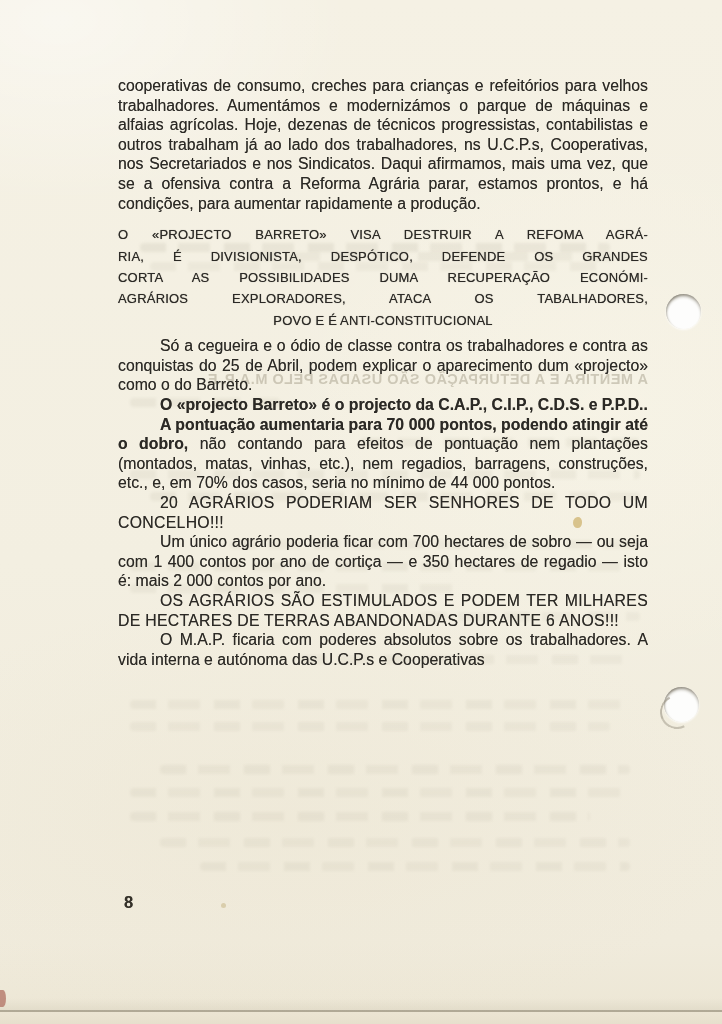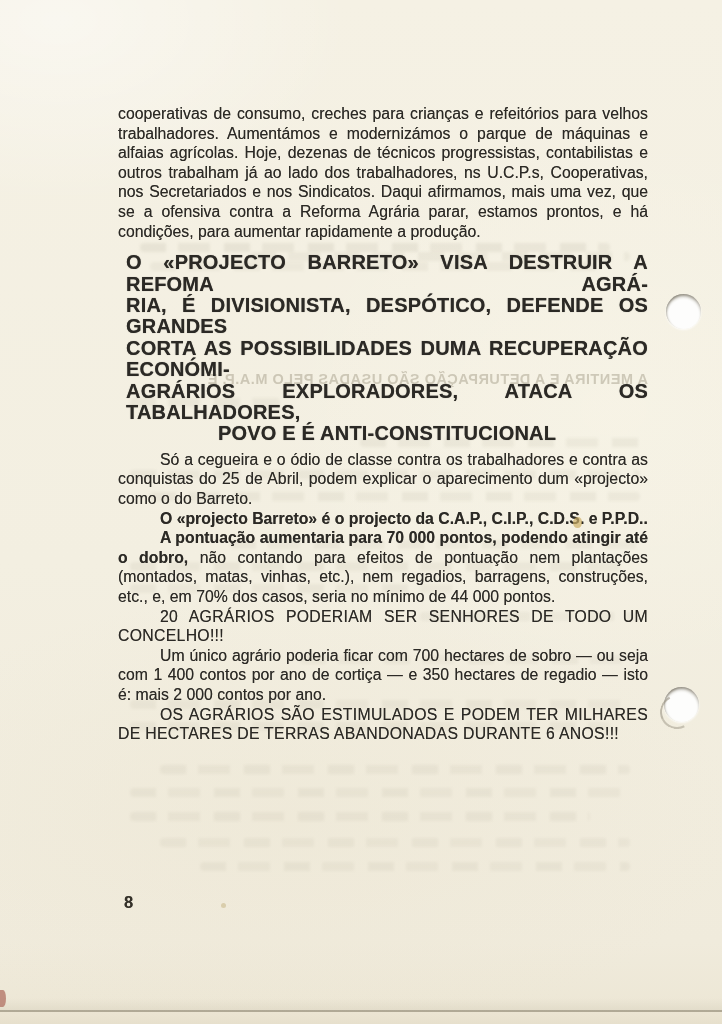--- a/index.html
+++ b/index.html
@@ -43,35 +43,35 @@
       rgba(133,127,104,0.26) 38px, rgba(133,127,104,0.26) 70px,
       rgba(133,127,104,0) 70px, rgba(133,127,104,0) 84px);
     opacity: 0.38;
     filter: blur(1.6px);
     border-radius: 4px;
   }
 
   
   .text-column {
     position: absolute;
-    left: 118px; top: 104px; width: 530px;
+    left: 118px; top: 76px; width: 530px;
     font-size: 15.8px;
     line-height: 19.6px;
     text-align: justify;
     text-shadow: 0 0 0.55px rgba(43,41,37,0.6);
   }
   .text-column p { margin: 0; }
   .para { text-indent: 42px; }
   .bold { font-weight: bold; }
   .shout { letter-spacing: 0.3px; }
 
   .headline {
-    margin: 11px 0 5px 8px;
-    font-weight: bold;
-    font-size: 20px;
+    margin: 11px 0 5px 0;
+    font-weight: normal;
+    font-size: 13px;
     line-height: 21.4px;
     letter-spacing: 0.2px;
     text-shadow: 0 0 0.7px rgba(43,41,37,0.7);
   }
   .headline .h-line { text-align: justify; text-align-last: justify; }
   .headline .h-line.last { text-align: center; text-align-last: center; }
 
   .page-number {
     position: absolute;
     left: 124px; top: 893px;
@@ -194,20 +194,21 @@
     <p class="para"><span class="bold">A pontuação aumentaria para 70 000 pontos, podendo atingir até o dobro,</span><span> não contando para efeitos de pontuação nem plantações (montados, matas, vinhas, etc.), nem regadios, barragens, construções, etc., e, em 70% dos casos, seria no mínimo de 44 000 pontos.</span></p>
 
     <p class="para shout">20 AGRÁRIOS PODERIAM SER SENHORES DE TODO UM CONCELHO!!!</p>
 
     <p class="para">Um único agrário poderia ficar com 700 hectares de sobro — ou seja com 1 400 contos por ano de cortiça — e 350 hectares de regadio — isto é: mais 2 000 contos por ano.</p>
 
 
     <p class="para shout">OS AGRÁRIOS SÃO ESTIMULADOS E PODEM TER MILHARES DE HECTARES DE TERRAS ABANDONADAS DURANTE 6 ANOS!!!</p>
 
 
+    <p class="para">O M.A.P. ficaria com poderes absolutos sobre os trabalhadores. A vida interna e autónoma das U.C.P.s e Cooperativas</p>
 
   </div>
 
   <div class="page-number">8</div>
 
   <div class="hole hole-top"></div>
   <div class="hole hole-bottom"></div>
   <div class="bottom-shade"></div>
   <div class="bottom-line"></div>
   <div class="below-strip"></div>

